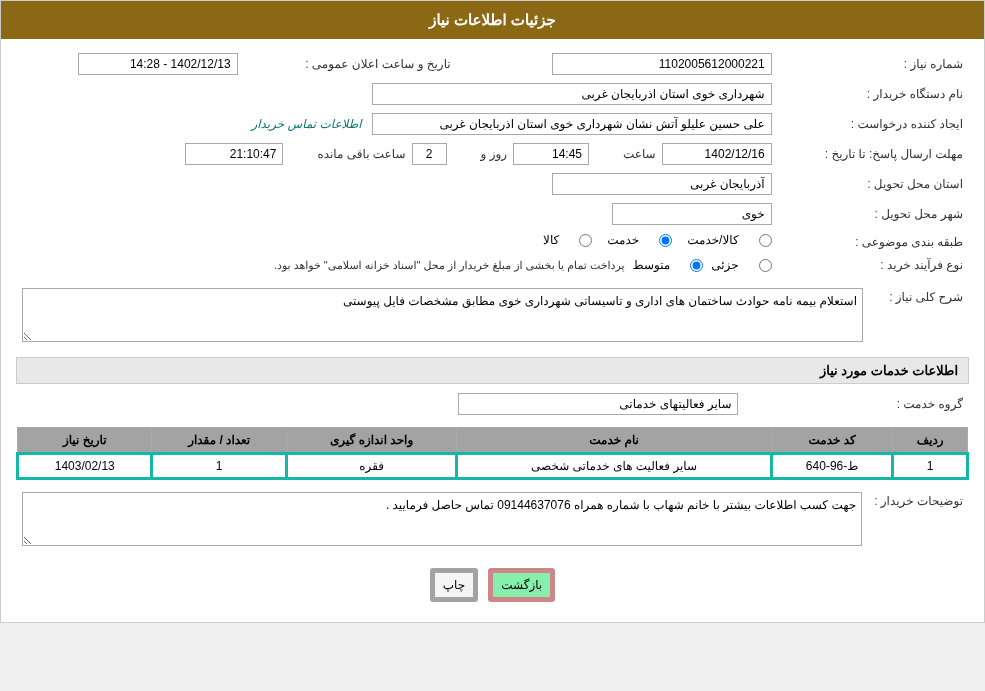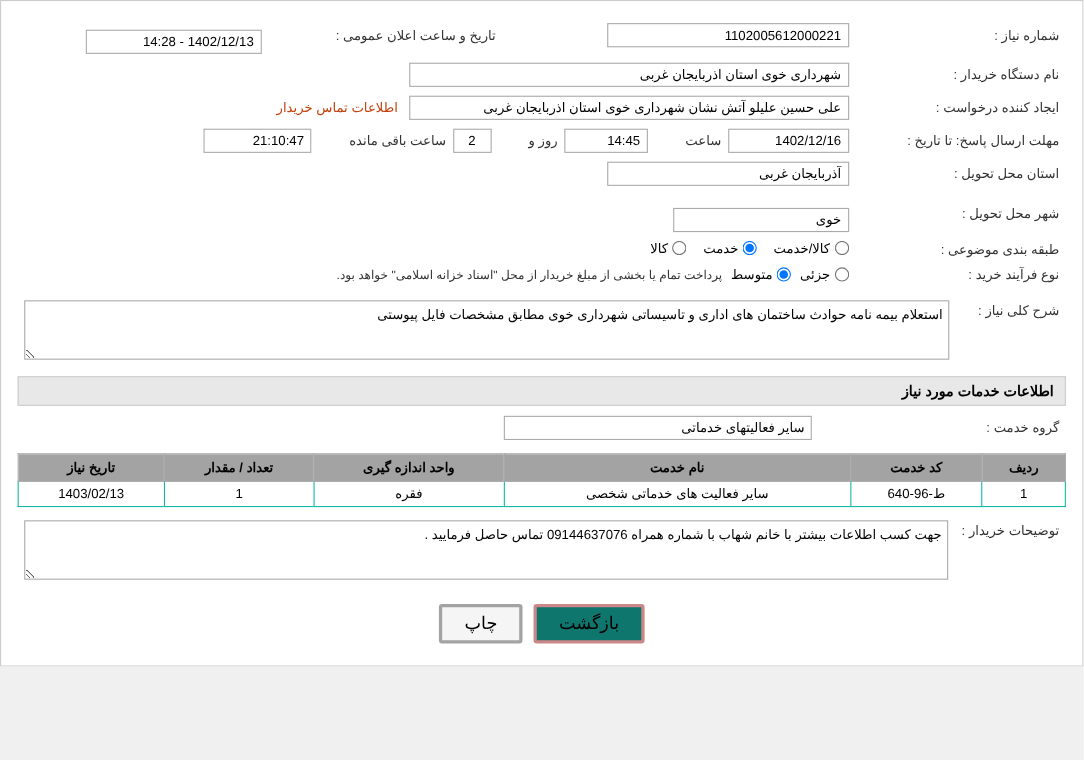--- a/index.html
+++ b/index.html
@@ -50,47 +50,48 @@
       border: 1px solid #aaa;
       background: #fff;
       padding: 3px 6px;
       font-size: 12px;
       font-family: Tahoma, Arial, sans-serif;
       direction: rtl;
       text-align: right;
       display: inline-block;
     }
     .input-wide { width: 220px; }
-    .input-medium { width: 160px; margin-top: 12px; }
+    .input-medium { width: 160px; }
     .input-date { width: 110px; }
     .input-time { width: 76px; }
     .blue-link {
-      color: #c2410c;
+      color: #0f766e;
       text-decoration: none;
       cursor: pointer;
+      font-style: italic;
     }
     .section-header {
       background: #e8e8e8;
       border: 1px solid #ccc;
       padding: 5px 10px;
       font-weight: bold;
       font-size: 13px;
       margin: 8px 0 5px 0;
       text-align: right;
     }
     .radio-group {
       display: inline-flex;
       gap: 15px;
       align-items: center;
       direction: rtl;
     }
     .radio-item {
       display: flex;
-      align-items: flex-start;
-      gap: 4px;
+      align-items: flex-end;
+      gap: 20px;
     }
     .process-section {
       display: flex;
       align-items: center;
       gap: 8px;
       font-size: 12px;
     }
     .process-text {
       color: #333;
       font-size: 11px;
@@ -114,63 +115,64 @@
       margin-top: 5px;
     }
     .service-table th {
       background: #a3a3a3;
       border: 1px solid #aaa;
       padding: 5px 8px;
       text-align: center;
       font-size: 12px;
     }
     .service-table td {
-      border: 1px solid #14b8a6;
+      border: 3px solid #14b8a6;
       padding: 4px 8px;
       text-align: center;
       font-size: 12px;
     }
     .service-table tr:nth-child(even) td { background: #f5f5f5; }
     .footer-buttons {
       display: flex;
       justify-content: center;
       gap: 10px;
       margin: 15px 0 10px 0;
     }
     .btn {
-      padding: 5px 20px;
-      font-size: 16px;
+      padding: 5px 8px;
+      font-size: 12px;
       font-family: Tahoma, Arial, sans-serif;
       cursor: pointer;
-      border: 3px solid #a3a3a3;
+      border: 5px solid #a3a3a3;
       border-radius: 3px;
     }
     .btn-print {
       background: #f5f5f5;
     }
     .btn-back {
-      background: #0f766e;
+      background: #86efac;
       border-color: #cc8888;
     }
     .row-flex {
       display: flex;
       align-items: center;
       gap: 6px;
       direction: rtl;
     }
     .colon-label {
       font-size: 12px;
       color: #333;
       margin-left: 28px;
     }
   </style>
 </head>
 <body>
 
 <div class="page-wrapper">
+  <div class="page-header">جزئیات اطلاعات نیاز</div>
 
   <div class="main-content">
 
     <table class="info-table">
       <tbody>
           <tr>
         <td class="label-cell">شماره نیاز :</td>
         <td class="value-cell">
           <span class="input-box input-wide">1102005612000221</span>
         </td>

